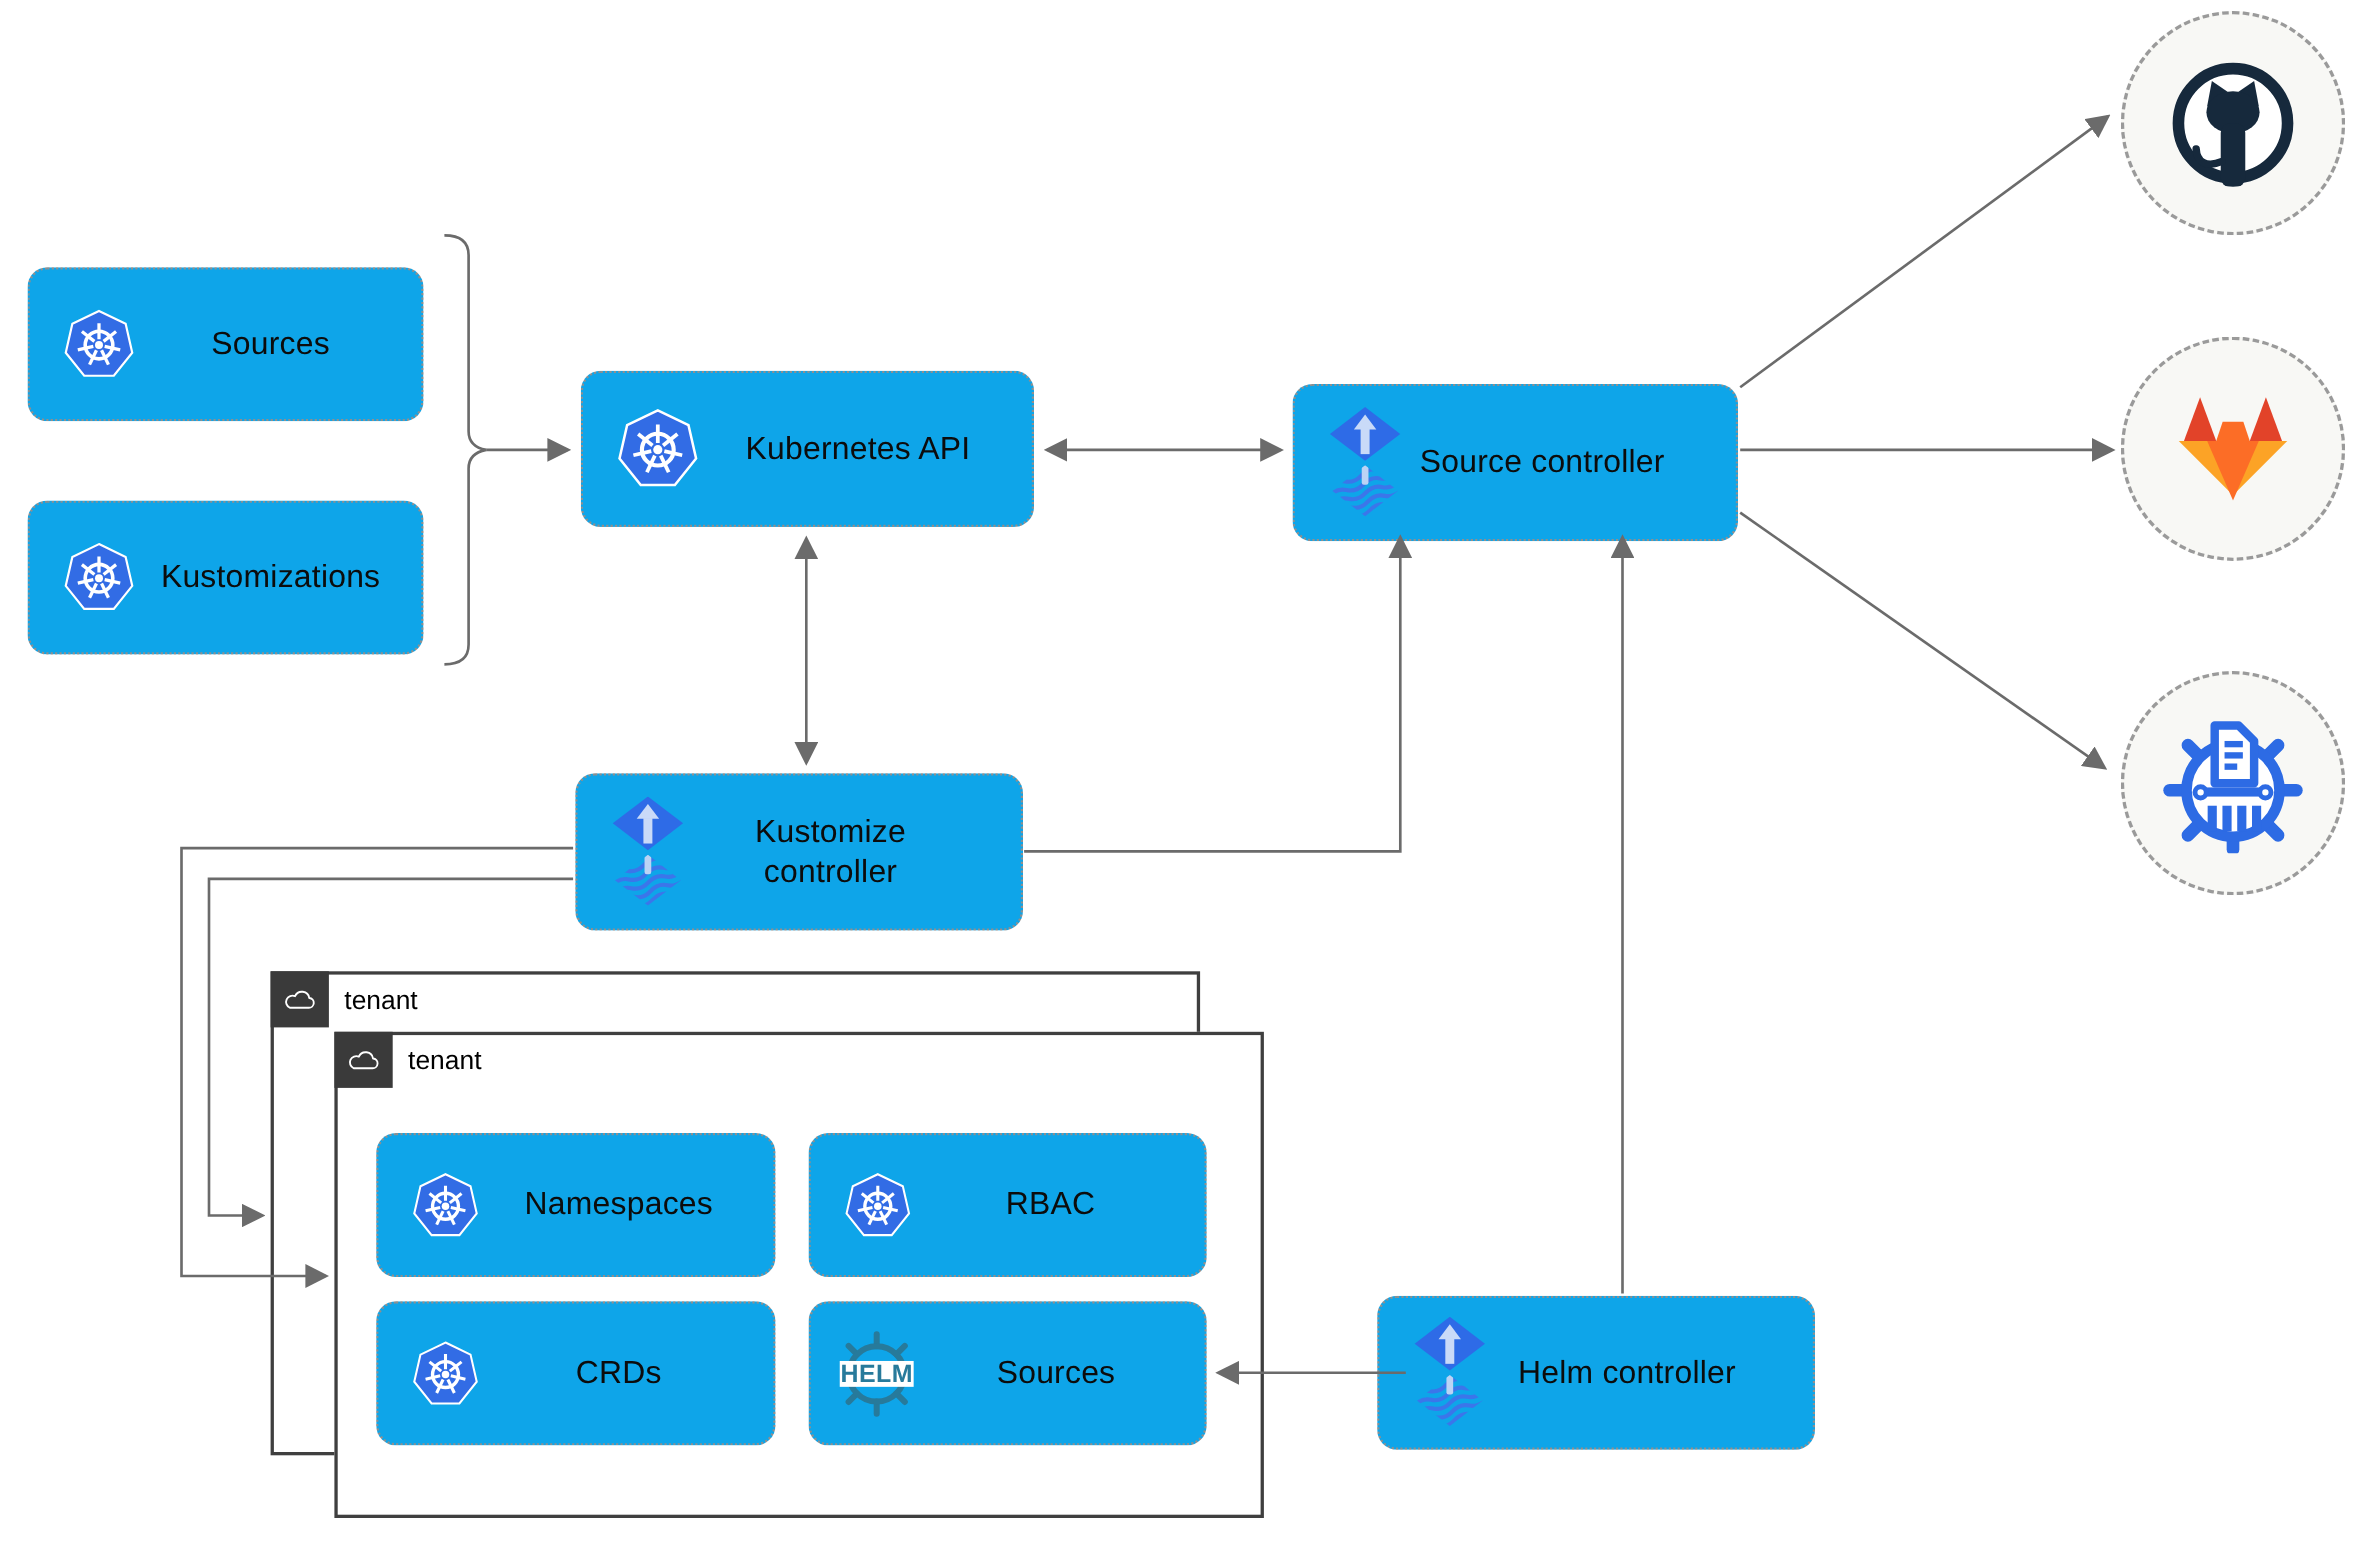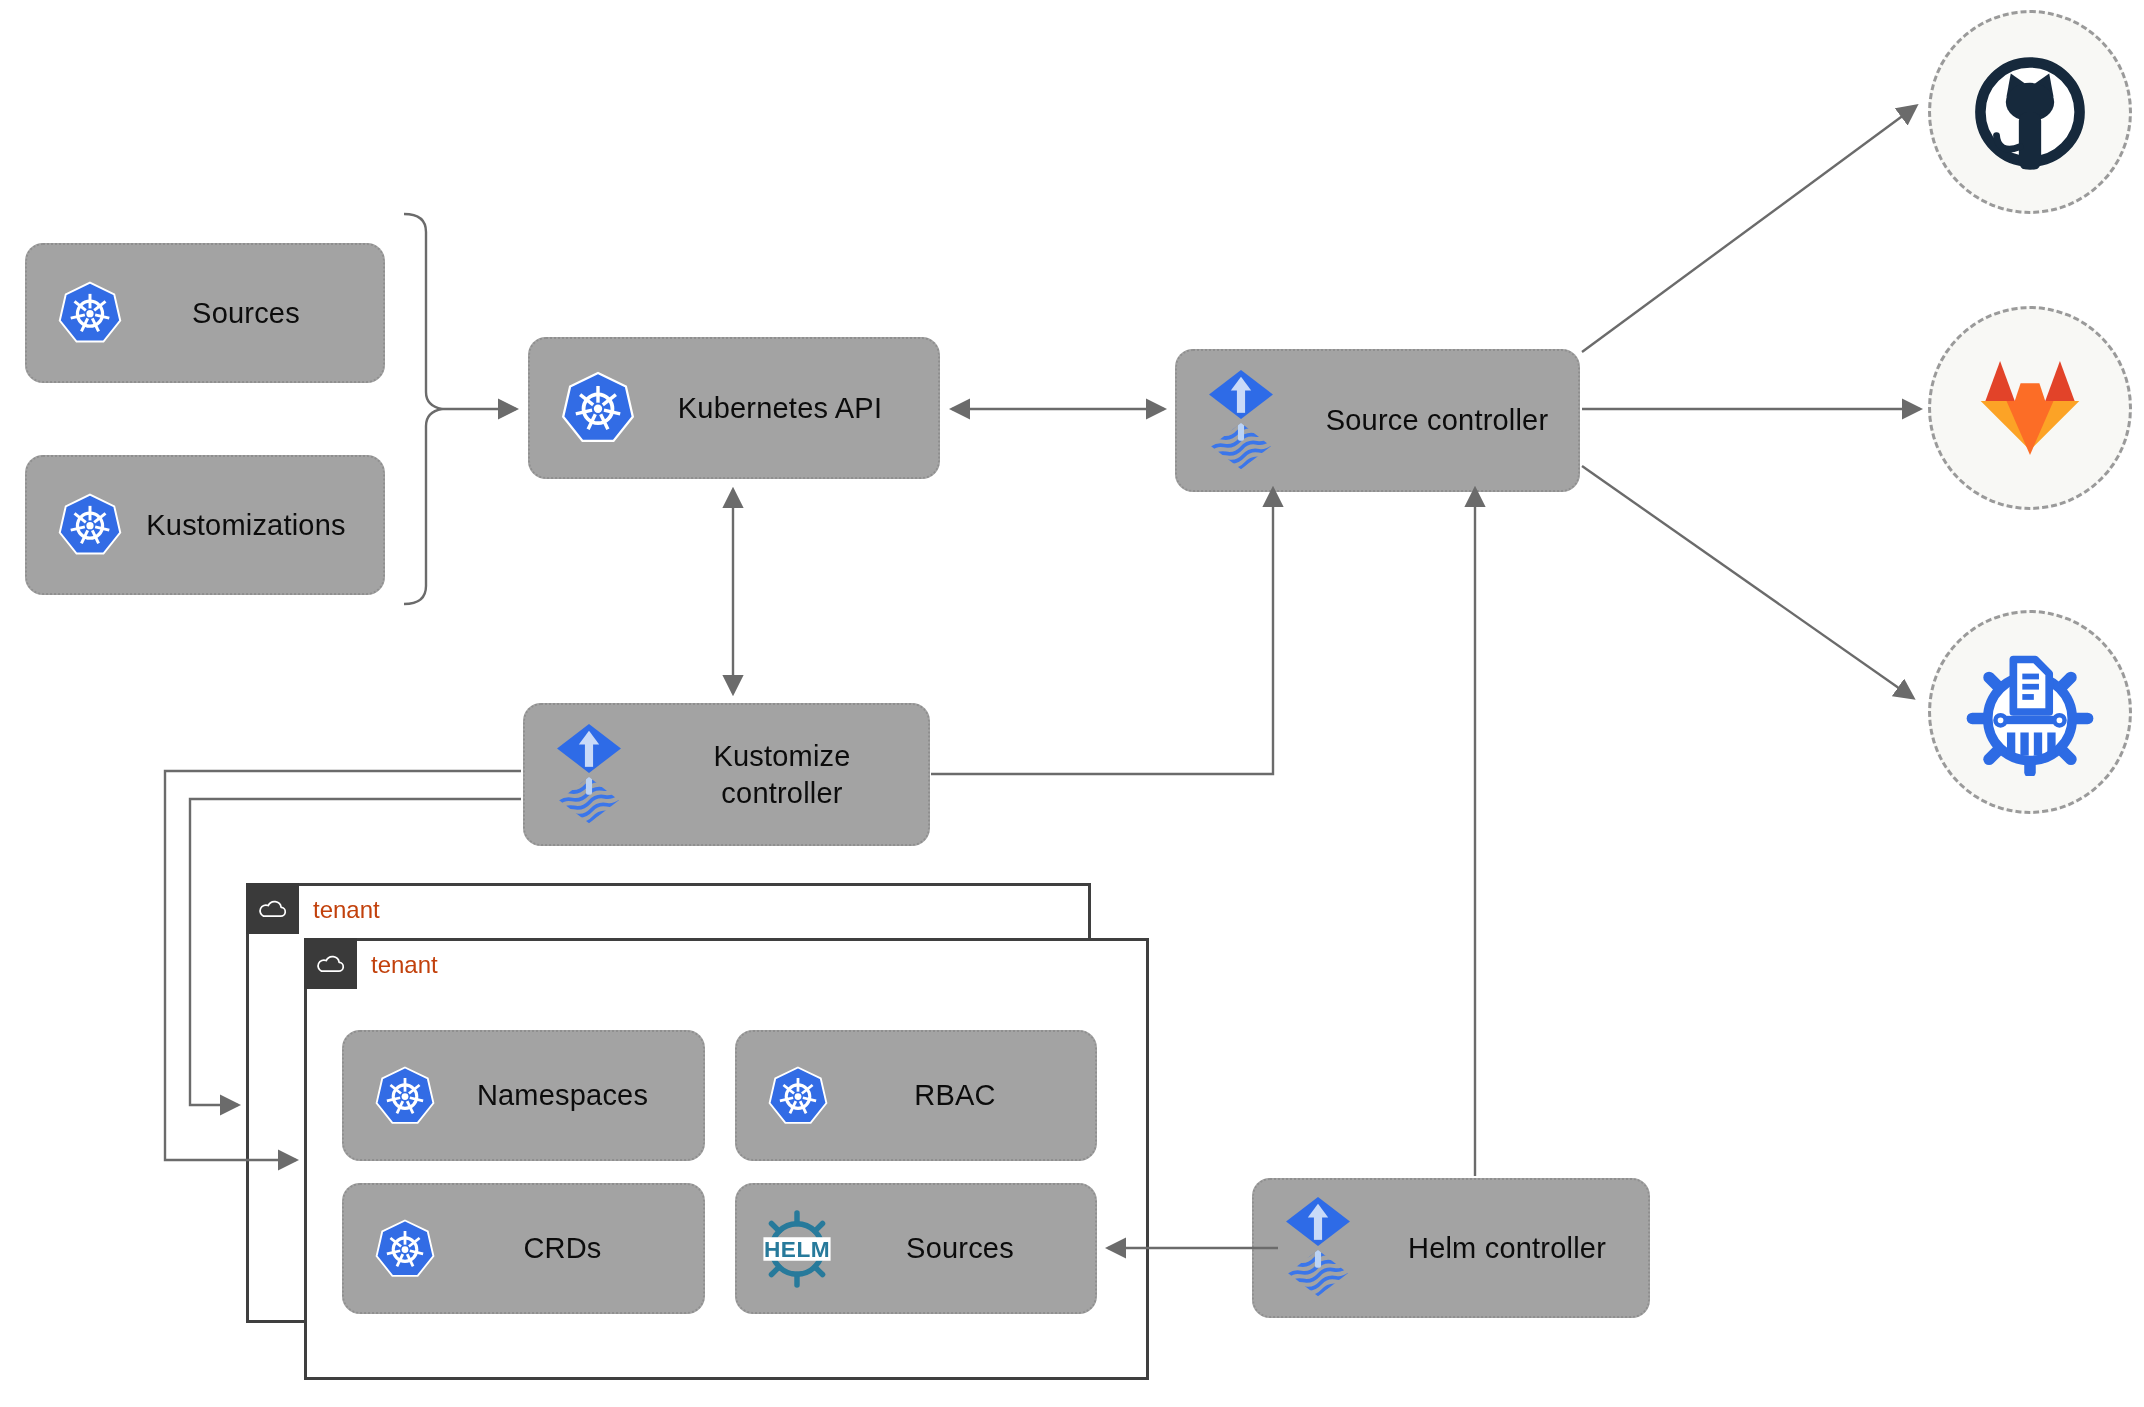--- a/index.html
+++ b/index.html
@@ -2,36 +2,36 @@
 <html><head>
 <meta charset="utf-8">
 <style>
   html,body{margin:0;padding:0;background:#ffffff;}
   #canvas{
     position:relative;width:2144px;height:1407px;background:#ffffff;overflow:hidden;
     font-family:"Liberation Sans", sans-serif;color:#111;
   }
   
   .node{
-    position:absolute;background:#a3a3a3;border:2px dotted #8f8f8f;border-radius:18px;
-    display:flex;align-items:center;box-sizing:border-box;justify-content:space-between;
+    position:absolute;background:#0ea5e9;border:2px dotted #8f8f8f;border-radius:18px;
+    display:flex;align-items:center;box-sizing:border-box;
   }
   .node .ic{flex:0 0 auto;margin-left:30px;}
   .node .lbl{
     flex:1 1 auto;text-align:center;font-size:29px;line-height:1.25;color:#0c0c0c;
     padding:0 26px 0 12px;letter-spacing:.2px;
   }
   
   .tenant{position:absolute;background:#ffffff;border:3px solid #3f3f3f;box-sizing:border-box;}
   .thead{
     position:absolute;left:-3px;top:-3px;width:53px;height:51px;background:#3a3a3a;
     display:flex;align-items:center;justify-content:center;
   }
   .thead svg{width:34px;height:24px;}
-  .tlabel{position:absolute;left:64px;top:10px;font-size:24px;color:#c2410c;}
+  .tlabel{position:absolute;left:64px;top:10px;font-size:24px;color:#000000;}
   
   .remote{
     position:absolute;width:204px;height:204px;border-radius:50%;
     border:3px dashed #9a9a9a;background:#f8f8f5;box-sizing:border-box;
     display:flex;align-items:center;justify-content:center;
   }
   svg.conn{position:absolute;left:0;top:0;z-index:20;pointer-events:none;}
   .layer1{z-index:1}.layer2{z-index:2}.layer3{z-index:3}.layer5{z-index:5}
 </style>
 </head>

